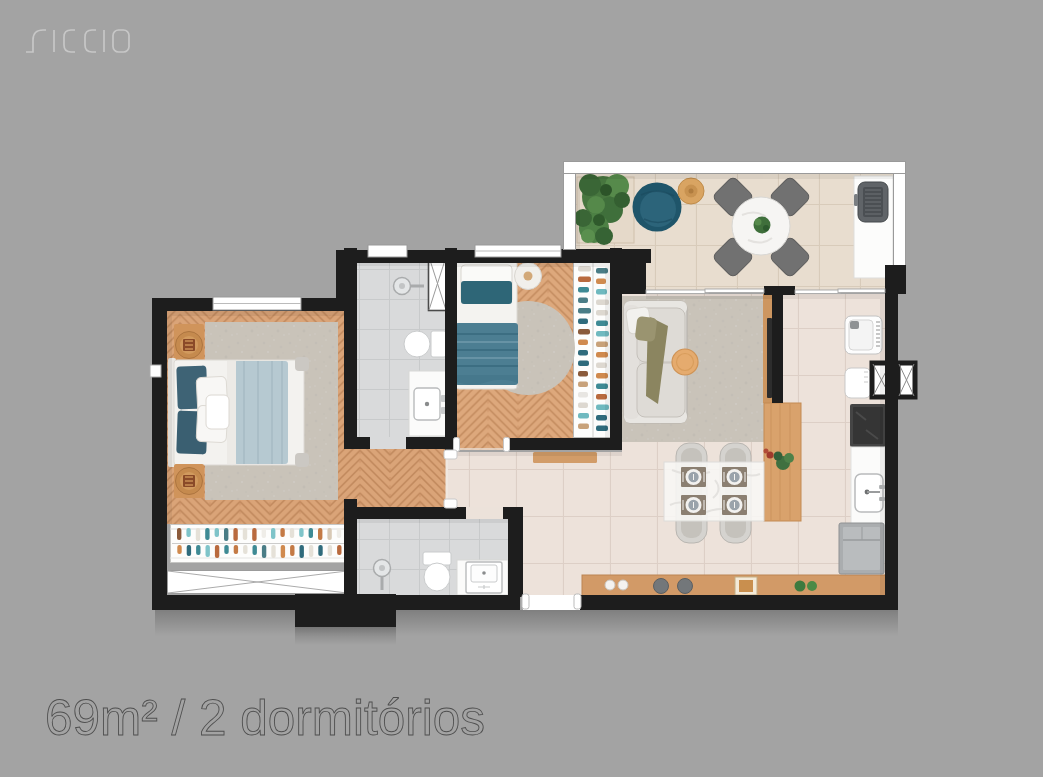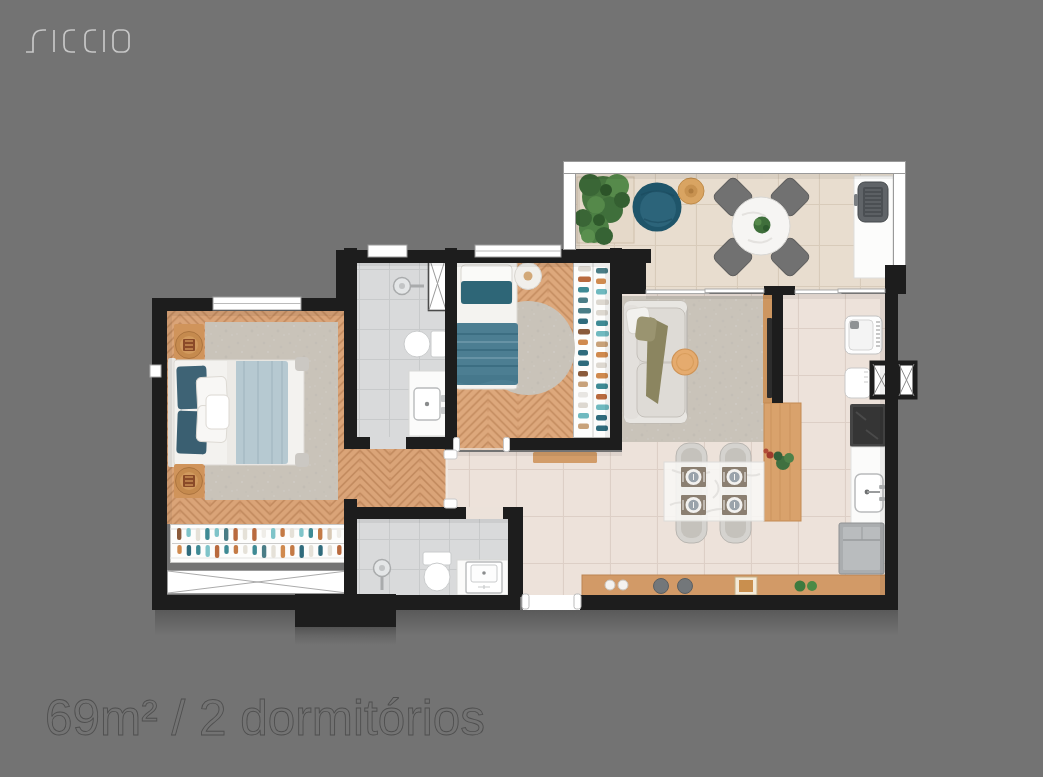--- a/index.html
+++ b/index.html
@@ -1,16 +1,16 @@
 <!DOCTYPE html>
 <html><head>
 <meta charset="utf-8">
 <style>
   html,body{margin:0;padding:0;background:#ffffff;}
-  #page{position:relative;width:1043px;height:777px;background:#737373;overflow:hidden;
+  #page{position:relative;width:1043px;height:777px;background:#a3a3a3;overflow:hidden;
         font-family:"Liberation Sans", sans-serif;}
   svg{position:absolute;left:0;top:0;}
 </style>
 </head>
 <body>
 <div id="page">
 <svg width="1043" height="777" viewBox="0 0 1043 777">
 <defs>
 
   <pattern id="hb" patternUnits="userSpaceOnUse" width="60" height="59.5">

